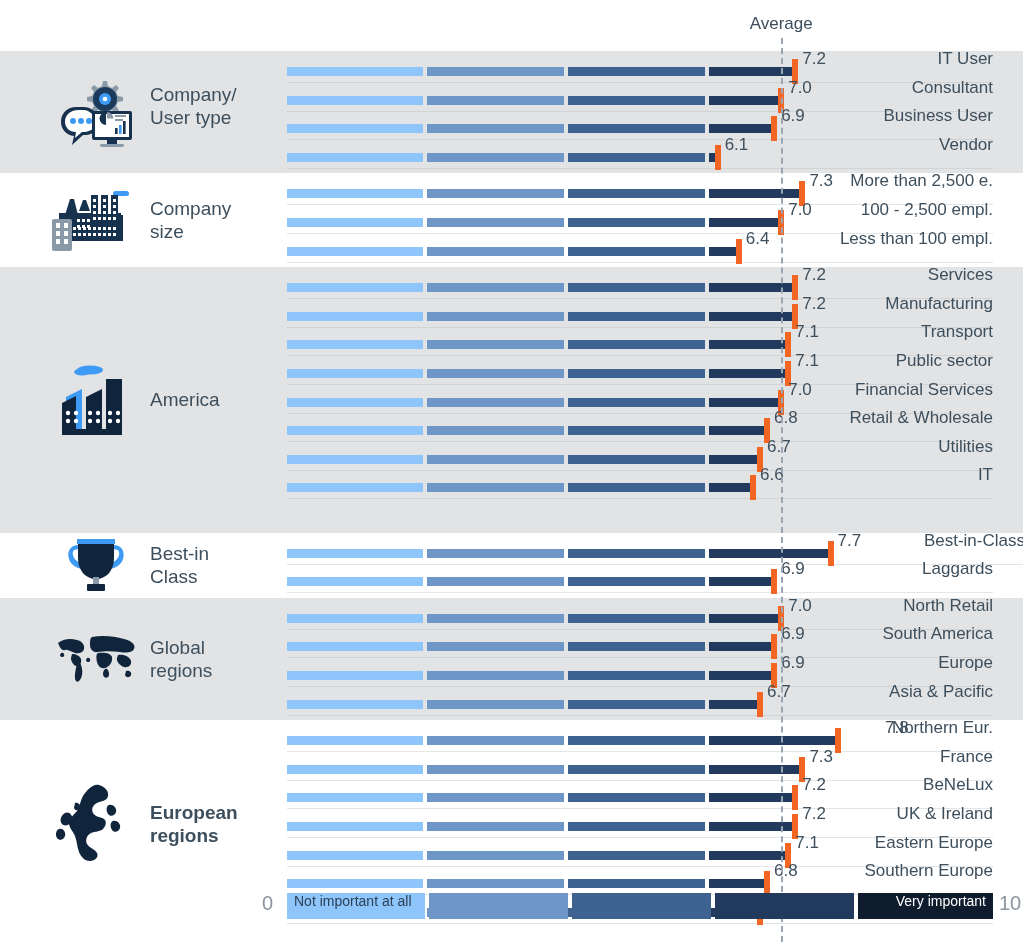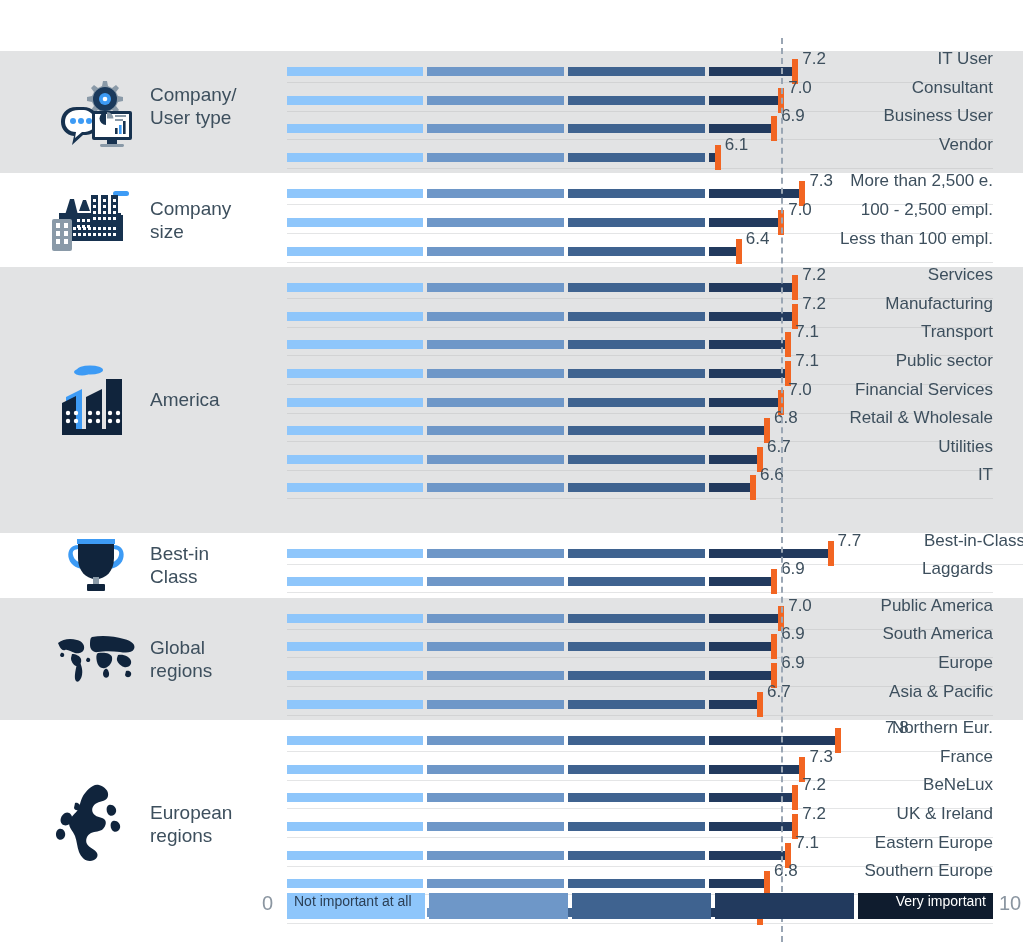--- a/index.html
+++ b/index.html
@@ -146,20 +146,23 @@
     color:#8b96a1;
   }
   .legend-zero{left:262px;}
   .legend-ten{left:999px;}
 </style>
 </head>
 <body>
 
 <div id="chart">
 
+  <div class="avg-header">
+    <div class="avg-header-label" style="left: 781.2px;">Average</div>
+  </div>
 
   <div id="bands">
       <div class="band shaded" style="top: 51px; height: 122.4px;">
         <div class="band-inner">
           <div class="group-icon" style="top: 0px; height: 122.4px;">
    <svg width="74" height="74" viewBox="0 0 74 74">
      <g fill="#8a9aa8">
        <path d="M44 6 l4 0 1 5 4 2 4-3 3 3 -3 4 2 4 5 1 0 4 -5 1 -2 4 3 4 -3 3 -4-3 -4 2 -1 5 -4 0 -1-5 -4-2 -4 3 -3-3 3-4 -2-4 -5-1 0-4 5-1 2-4 -3-4 3-3 4 3 4-2z"></path>
      </g>
      <circle cx="46" cy="24" r="12" fill="#1b3a5c"></circle>
@@ -547,21 +550,21 @@
           <div class="row" style="top: 4px;">
             <div class="row-underline"></div>
             <div class="bar" style="left: 287px; width: 494.2px;">
               <div class="seg seg1" style="left: 0px; width: 135.67px;"></div>
               <div class="seg seg2" style="left: 139.67px; width: 137.2px;"></div>
               <div class="seg seg3" style="left: 280.87px; width: 137.2px;"></div>
               <div class="seg seg4" style="left: 422.07px; width: 137.2px;"></div>
             </div>
             <div class="marker" style="left: 778.2px; background: rgb(242, 101, 34);"></div>
             <div class="val" style="left: 788.2px;">7.0</div>
-            <div class="cat">Public America</div>
+            <div class="cat">North Retail</div>
           </div>
           <div class="row" style="top: 32.6px;">
             <div class="row-underline"></div>
             <div class="bar" style="left: 287px; width: 487.14px;">
               <div class="seg seg1" style="left: 0px; width: 135.67px;"></div>
               <div class="seg seg2" style="left: 139.67px; width: 137.2px;"></div>
               <div class="seg seg3" style="left: 280.87px; width: 137.2px;"></div>
               <div class="seg seg4" style="left: 422.07px; width: 137.2px;"></div>
             </div>
             <div class="marker" style="left: 771.14px; background: rgb(242, 101, 34);"></div>
@@ -602,21 +605,21 @@
        <path d="M44 2 C50 4 54 8 53 13 C52 18 46 18 42 20 C38 22 36 26 38 30 C40 34 46 34 49 36 C52 38 51 43 48 46 C45 49 40 48 36 50 C32 52 30 57 32 61 C34 65 40 66 42 70 C44 74 40 78 35 78 C30 78 26 74 24 69 C22 64 22 58 20 53 C18 48 14 45 14 40 C14 35 19 32 22 28 C25 24 25 18 28 13 C31 8 38 0 44 2 Z"></path>
        <path d="M10 30 C14 28 18 32 17 37 C16 42 10 44 7 41 C4 38 6 32 10 30Z"></path>
        <path d="M4 46 C8 45 11 49 10 53 C9 57 4 58 2 55 C0 52 1 47 4 46Z"></path>
        <path d="M54 22 C58 21 62 25 61 29 C60 33 55 34 53 31 C51 28 51 23 54 22Z"></path>
        <path d="M58 38 C62 37 66 41 65 45 C64 49 59 50 57 47 C55 44 55 39 58 38Z"></path>
        <path d="M30 70 C33 69 36 72 35 75 C34 78 30 78 29 75 Z"></path>
        <path d="M20 20 C23 19 26 22 25 25 C24 28 20 28 19 25 Z"></path>
      </g>
    </svg>
           </div>
-          <div class="group-label" style="top: 81.1px;">
+          <div class="group-label" style="top: 81.1px; font-weight: bold;">
             <div>European</div>
             <div>regions</div>
           </div>
           <div class="row" style="top: 4px;">
             <div class="row-underline"></div>
             <div class="bar" style="left: 287px; width: 550.68px;">
               <div class="seg seg1" style="left: 0px; width: 135.67px;"></div>
               <div class="seg seg2" style="left: 139.67px; width: 137.2px;"></div>
               <div class="seg seg3" style="left: 280.87px; width: 137.2px;"></div>
               <div class="seg seg4" style="left: 422.07px; width: 137.2px;"></div>

